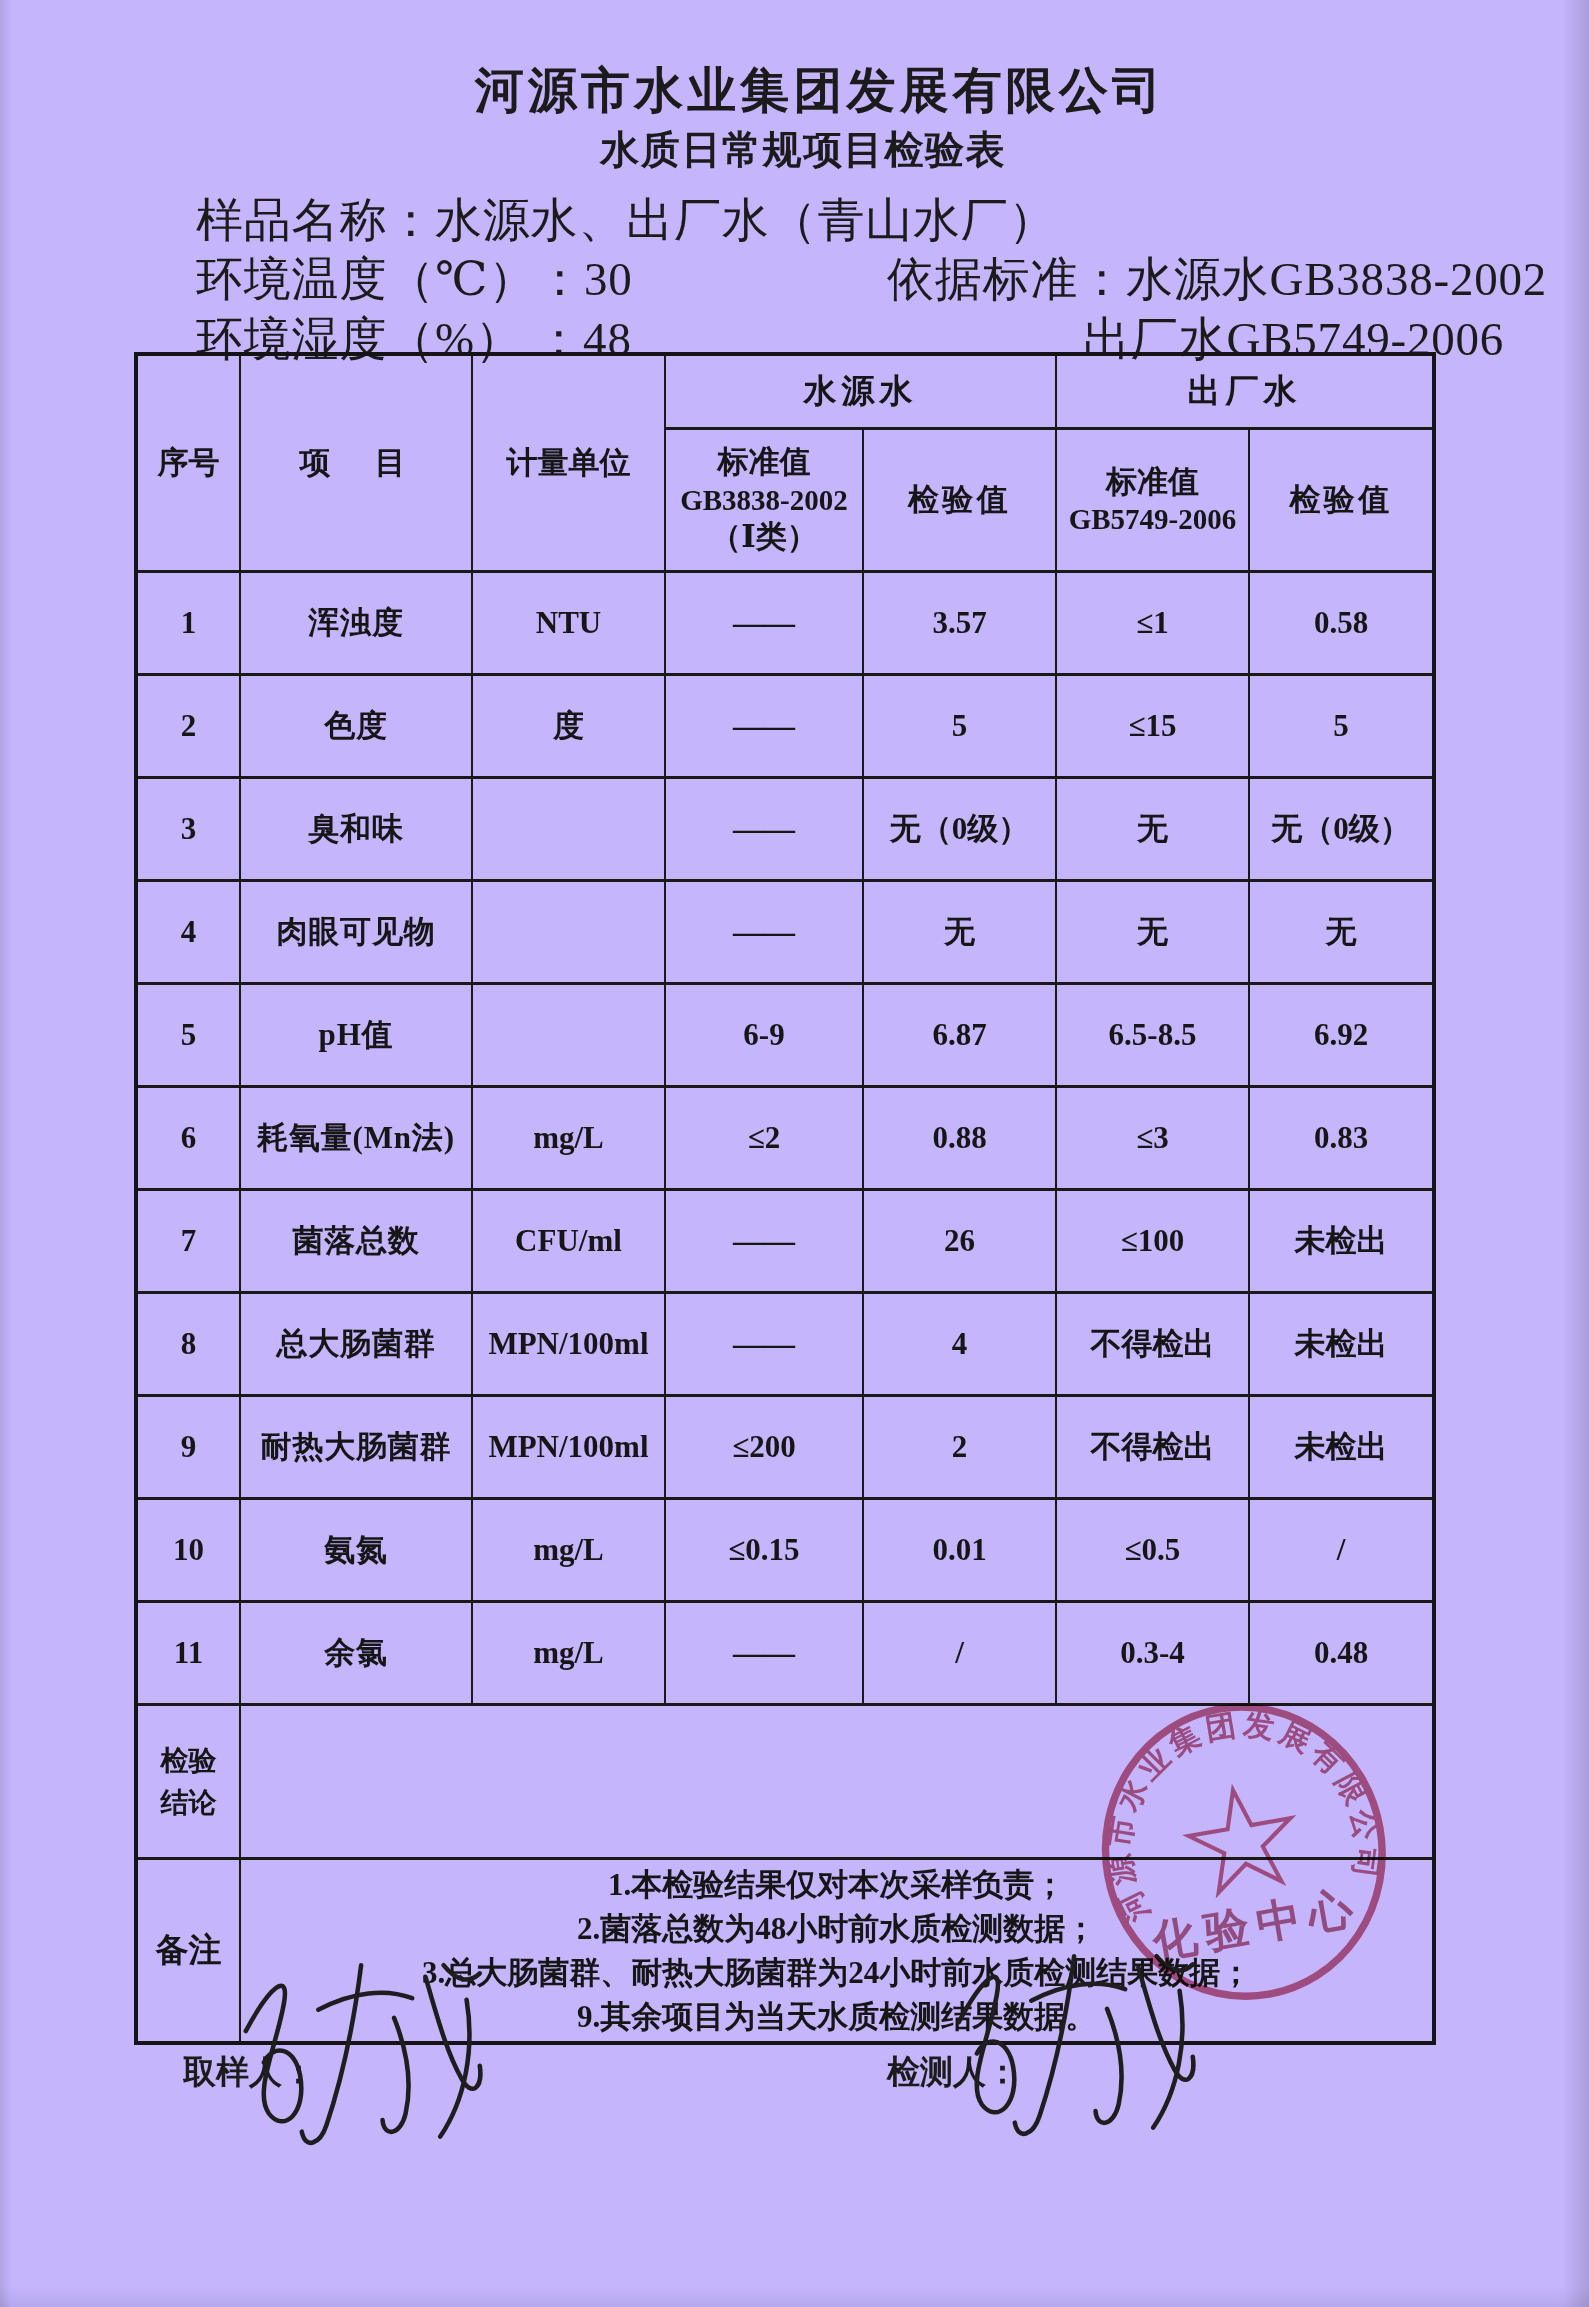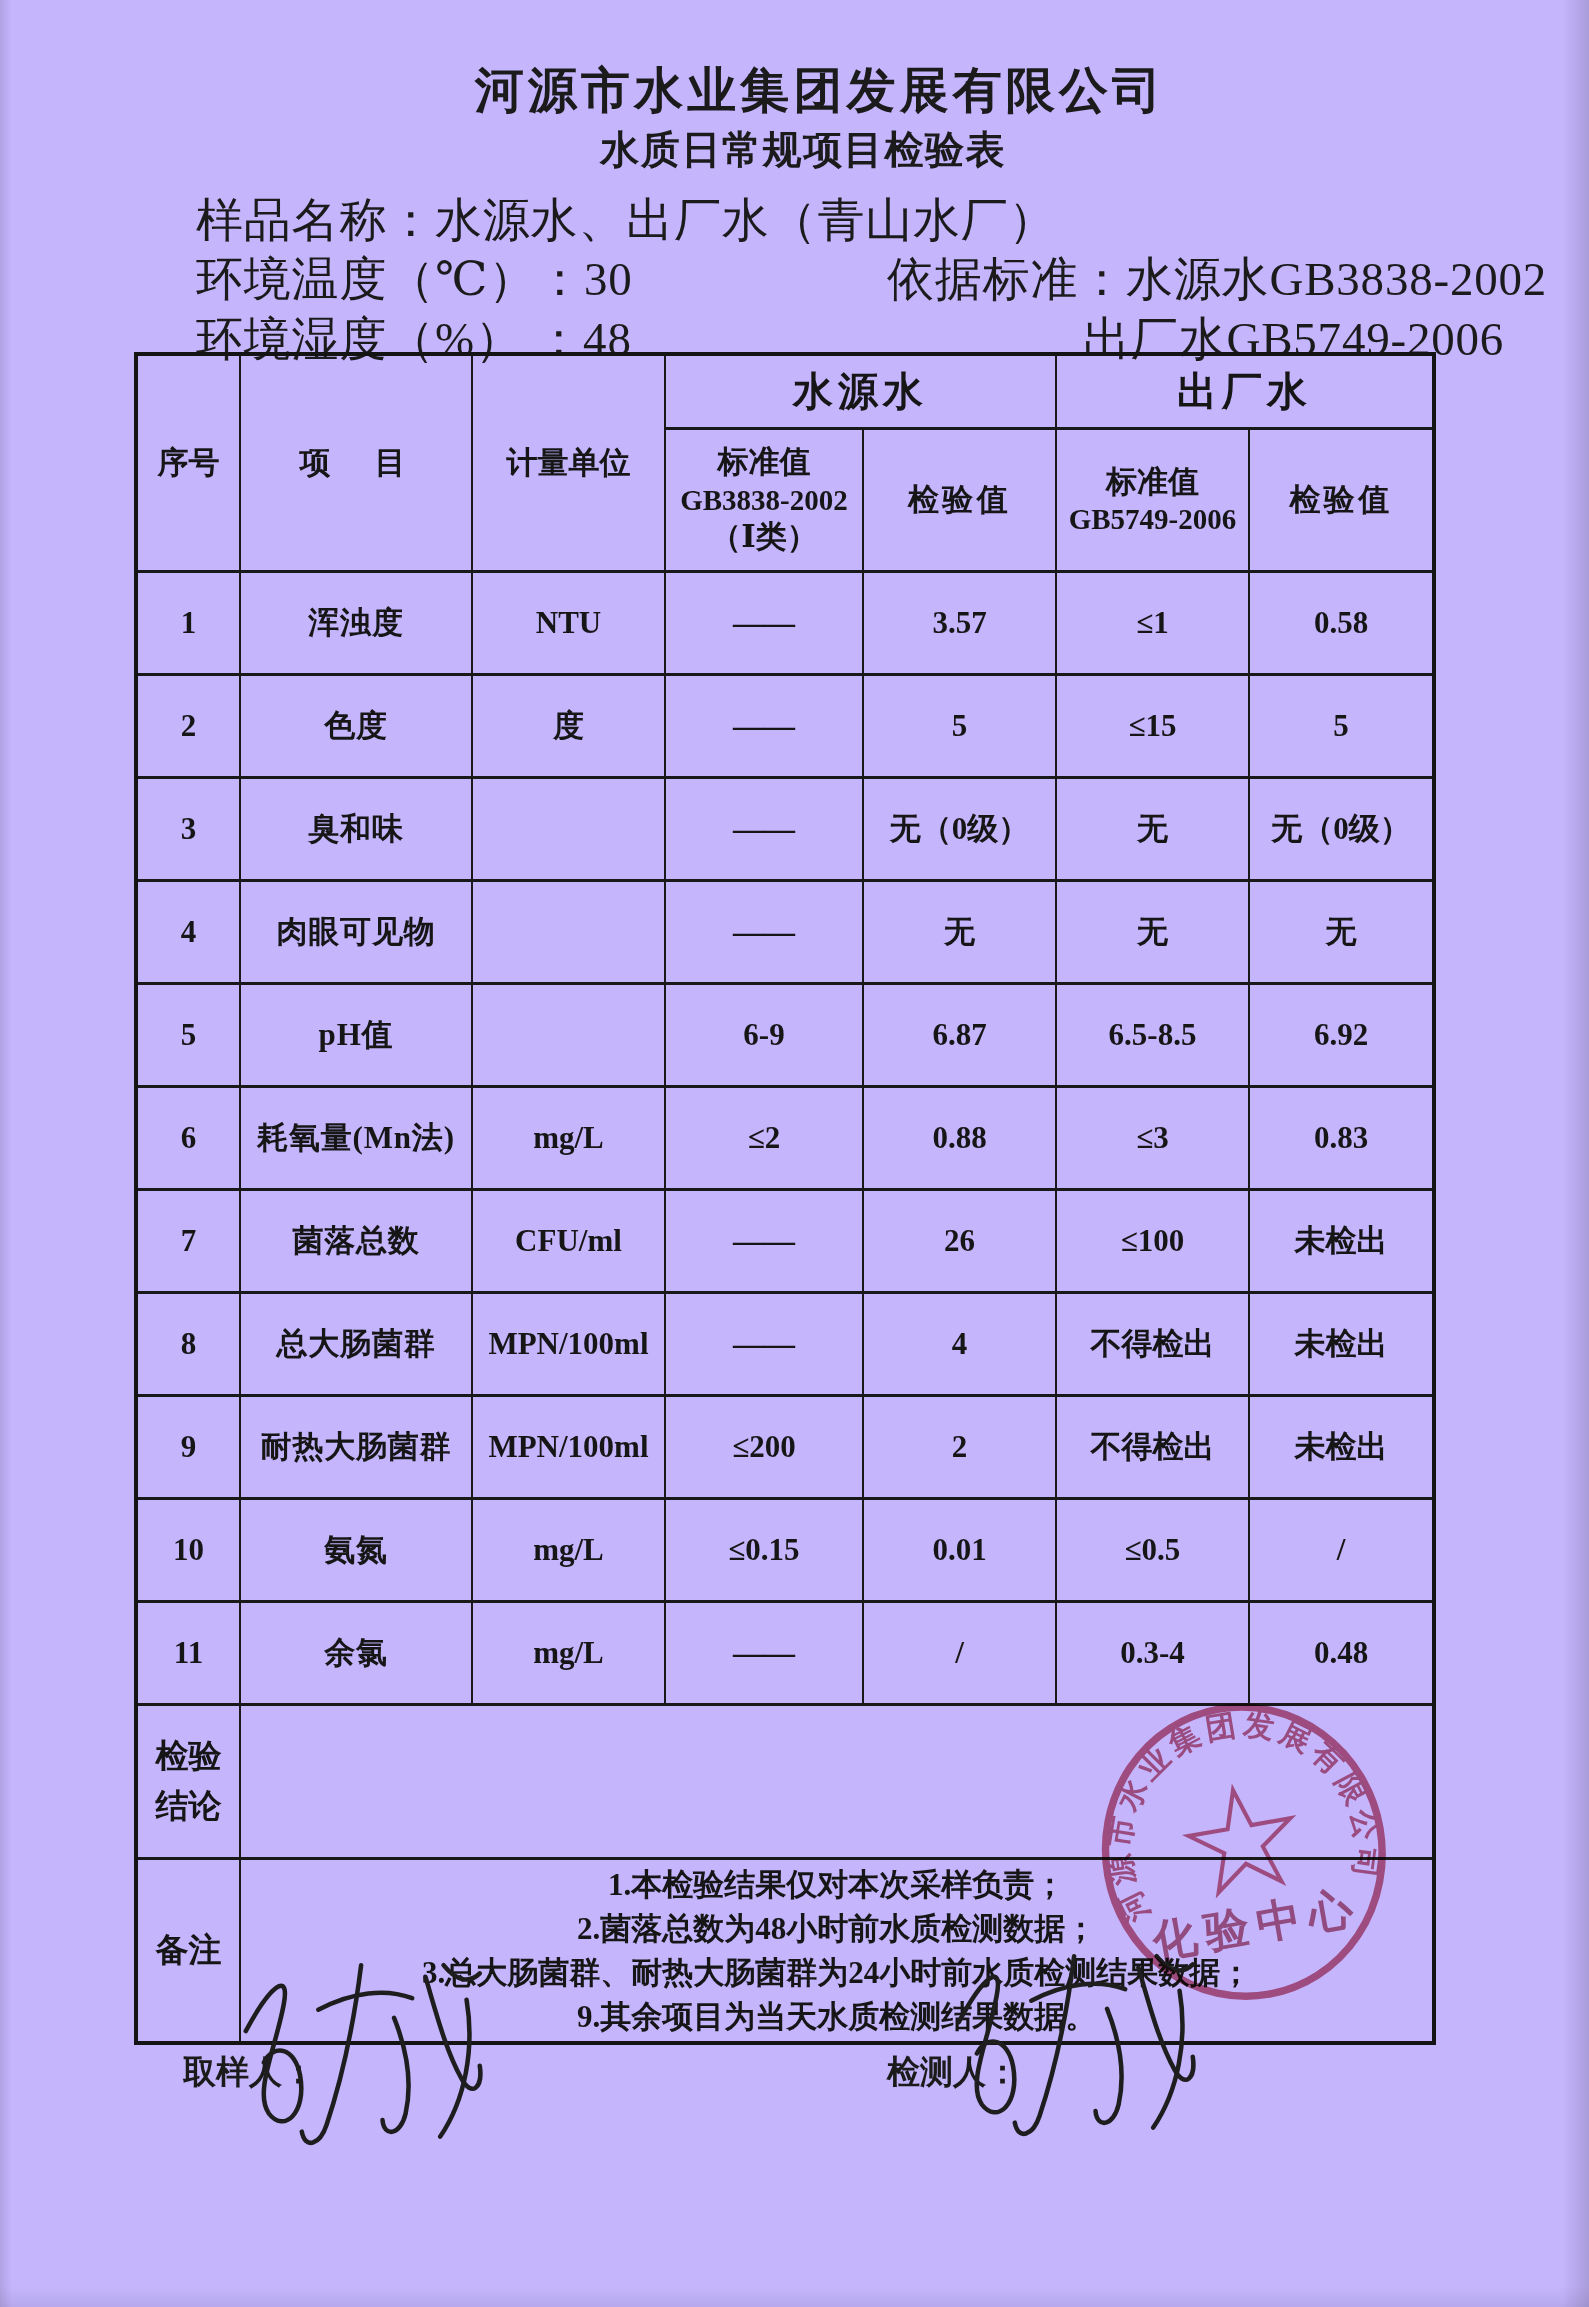--- a/index.html
+++ b/index.html
@@ -29,28 +29,28 @@
     border-collapse:collapse;table-layout:fixed;
     font-size:31px;font-weight:600;color:#161616;
   }
   table.report td{
     border:2.5px solid #191919;
     border-top-width:3.3px;border-bottom-width:3.3px;
     text-align:center;vertical-align:middle;
     padding:0;overflow:hidden;
   }
   table.report{border:4.1px solid #141414;}
-  td.group{height:71px;font-size:40px;letter-spacing:5px;}
+  td.group{height:71px;font-size:33px;letter-spacing:5px;}
   tr.subhead td{height:140px;}
   tr.datarow td{height:100px;}
   td.item-cell{text-align:left;padding-left:13px;letter-spacing:0.8px;}
   .std-lines{line-height:1.25;}
   .std-lines .l2{font-size:29px;letter-spacing:0;}
   .std-lines .l3{font-size:31px;}
-  td.concl-label{font-size:33px;line-height:1.5;}
+  td.concl-label{font-size:28px;line-height:1.5;}
   tr.conclrow td{height:151px;}
   tr.remarkrow td{height:181px;}
   td.remarks-cell{text-align:left;padding:5px 8.2px 5px 13px;}
   .remark-line{display:block;font-size:31px;line-height:44px;white-space:nowrap;}
 
   .sign-label{font-size:33px;font-weight:600;}
   .signature{position:absolute;}
 
   .stamp{
     position:absolute;left:1096px;top:1697px;width:296px;height:311px;

